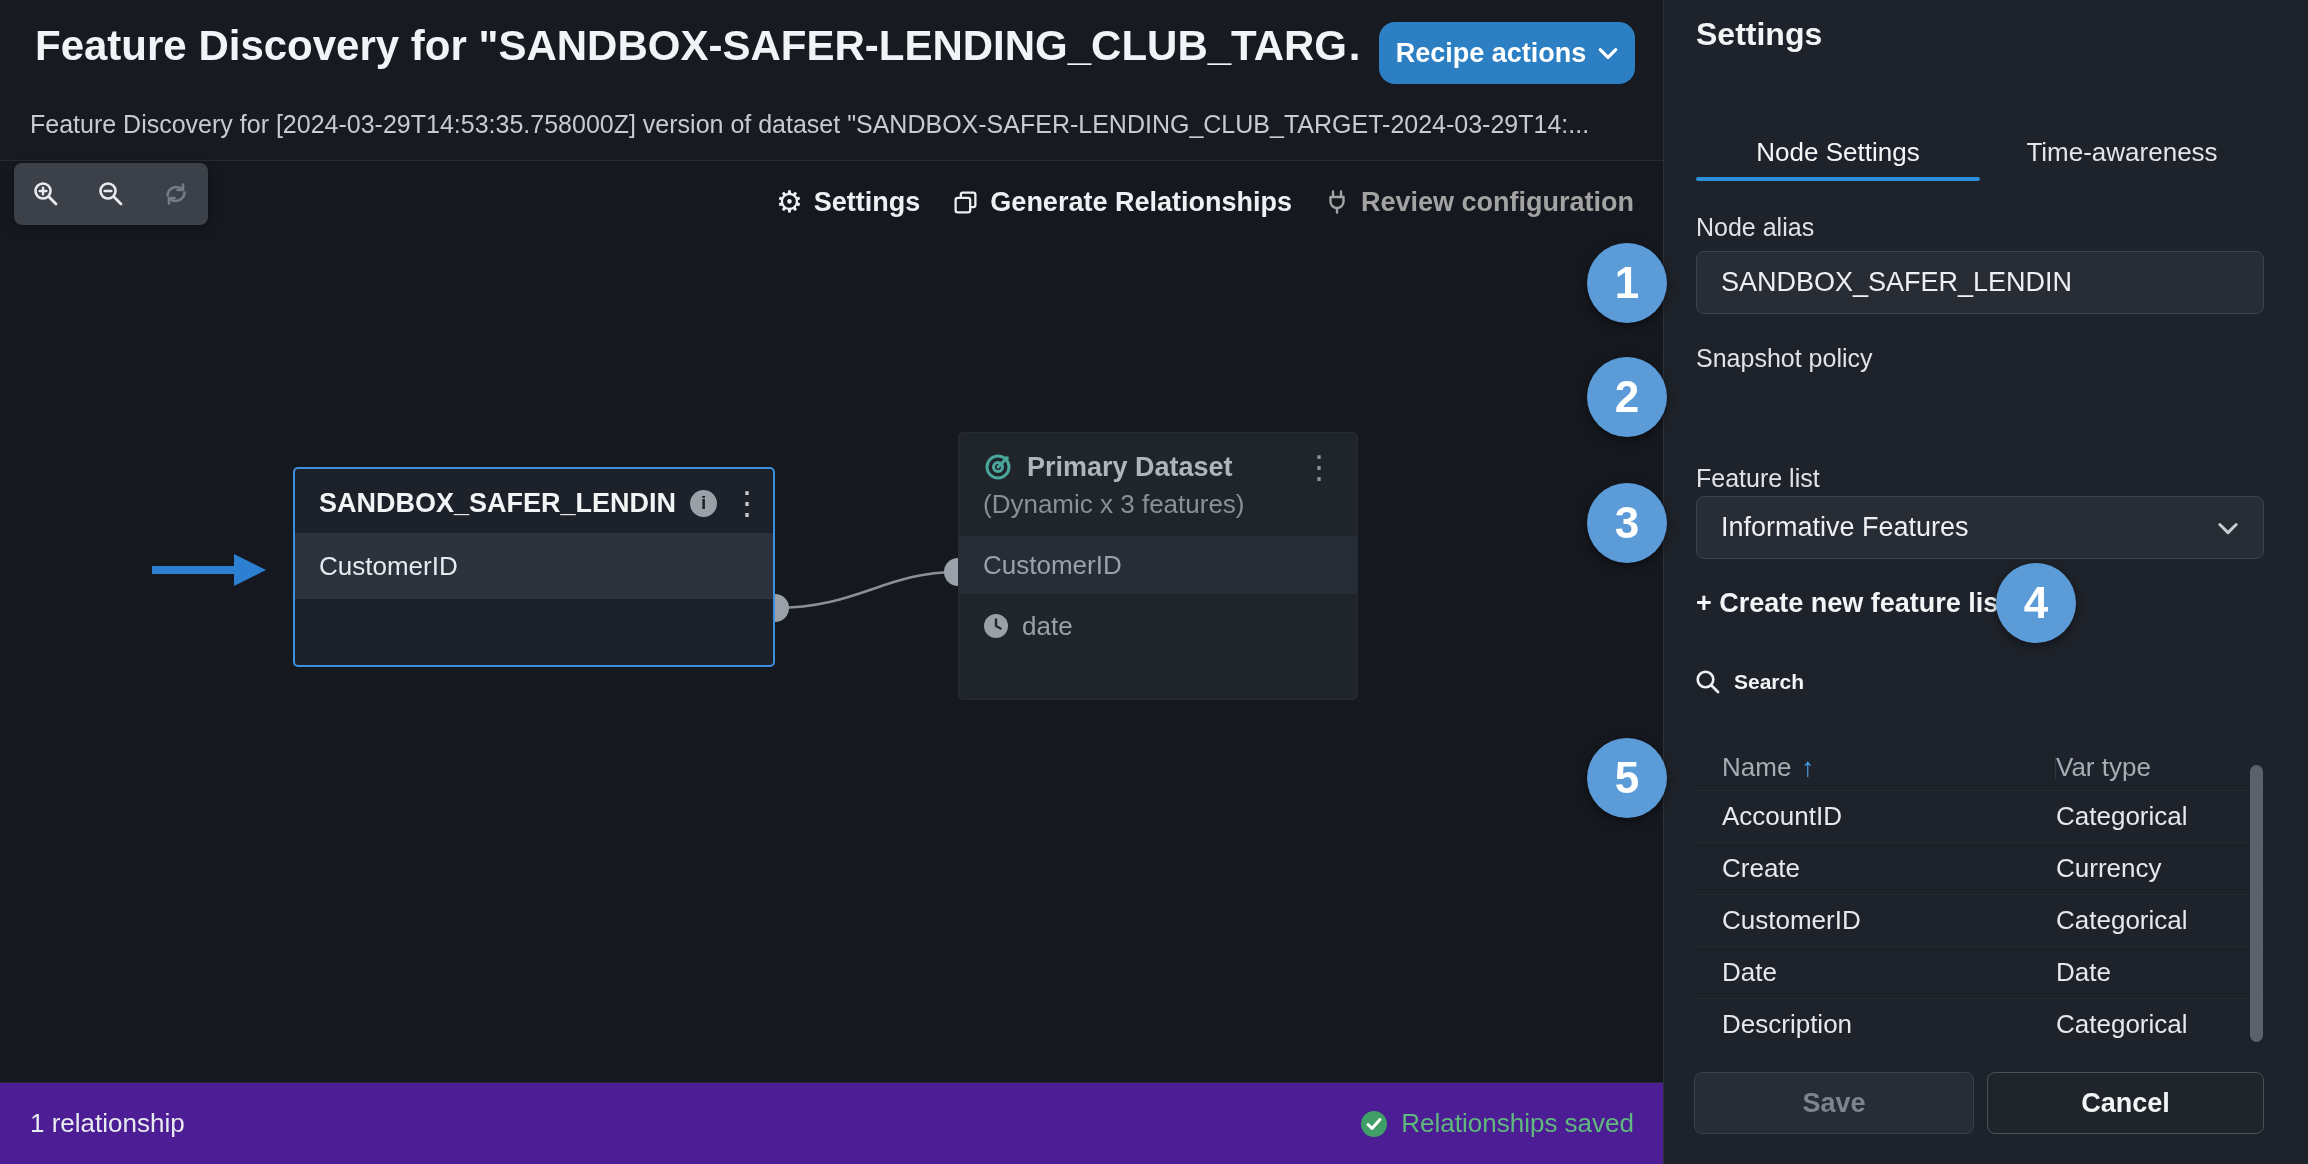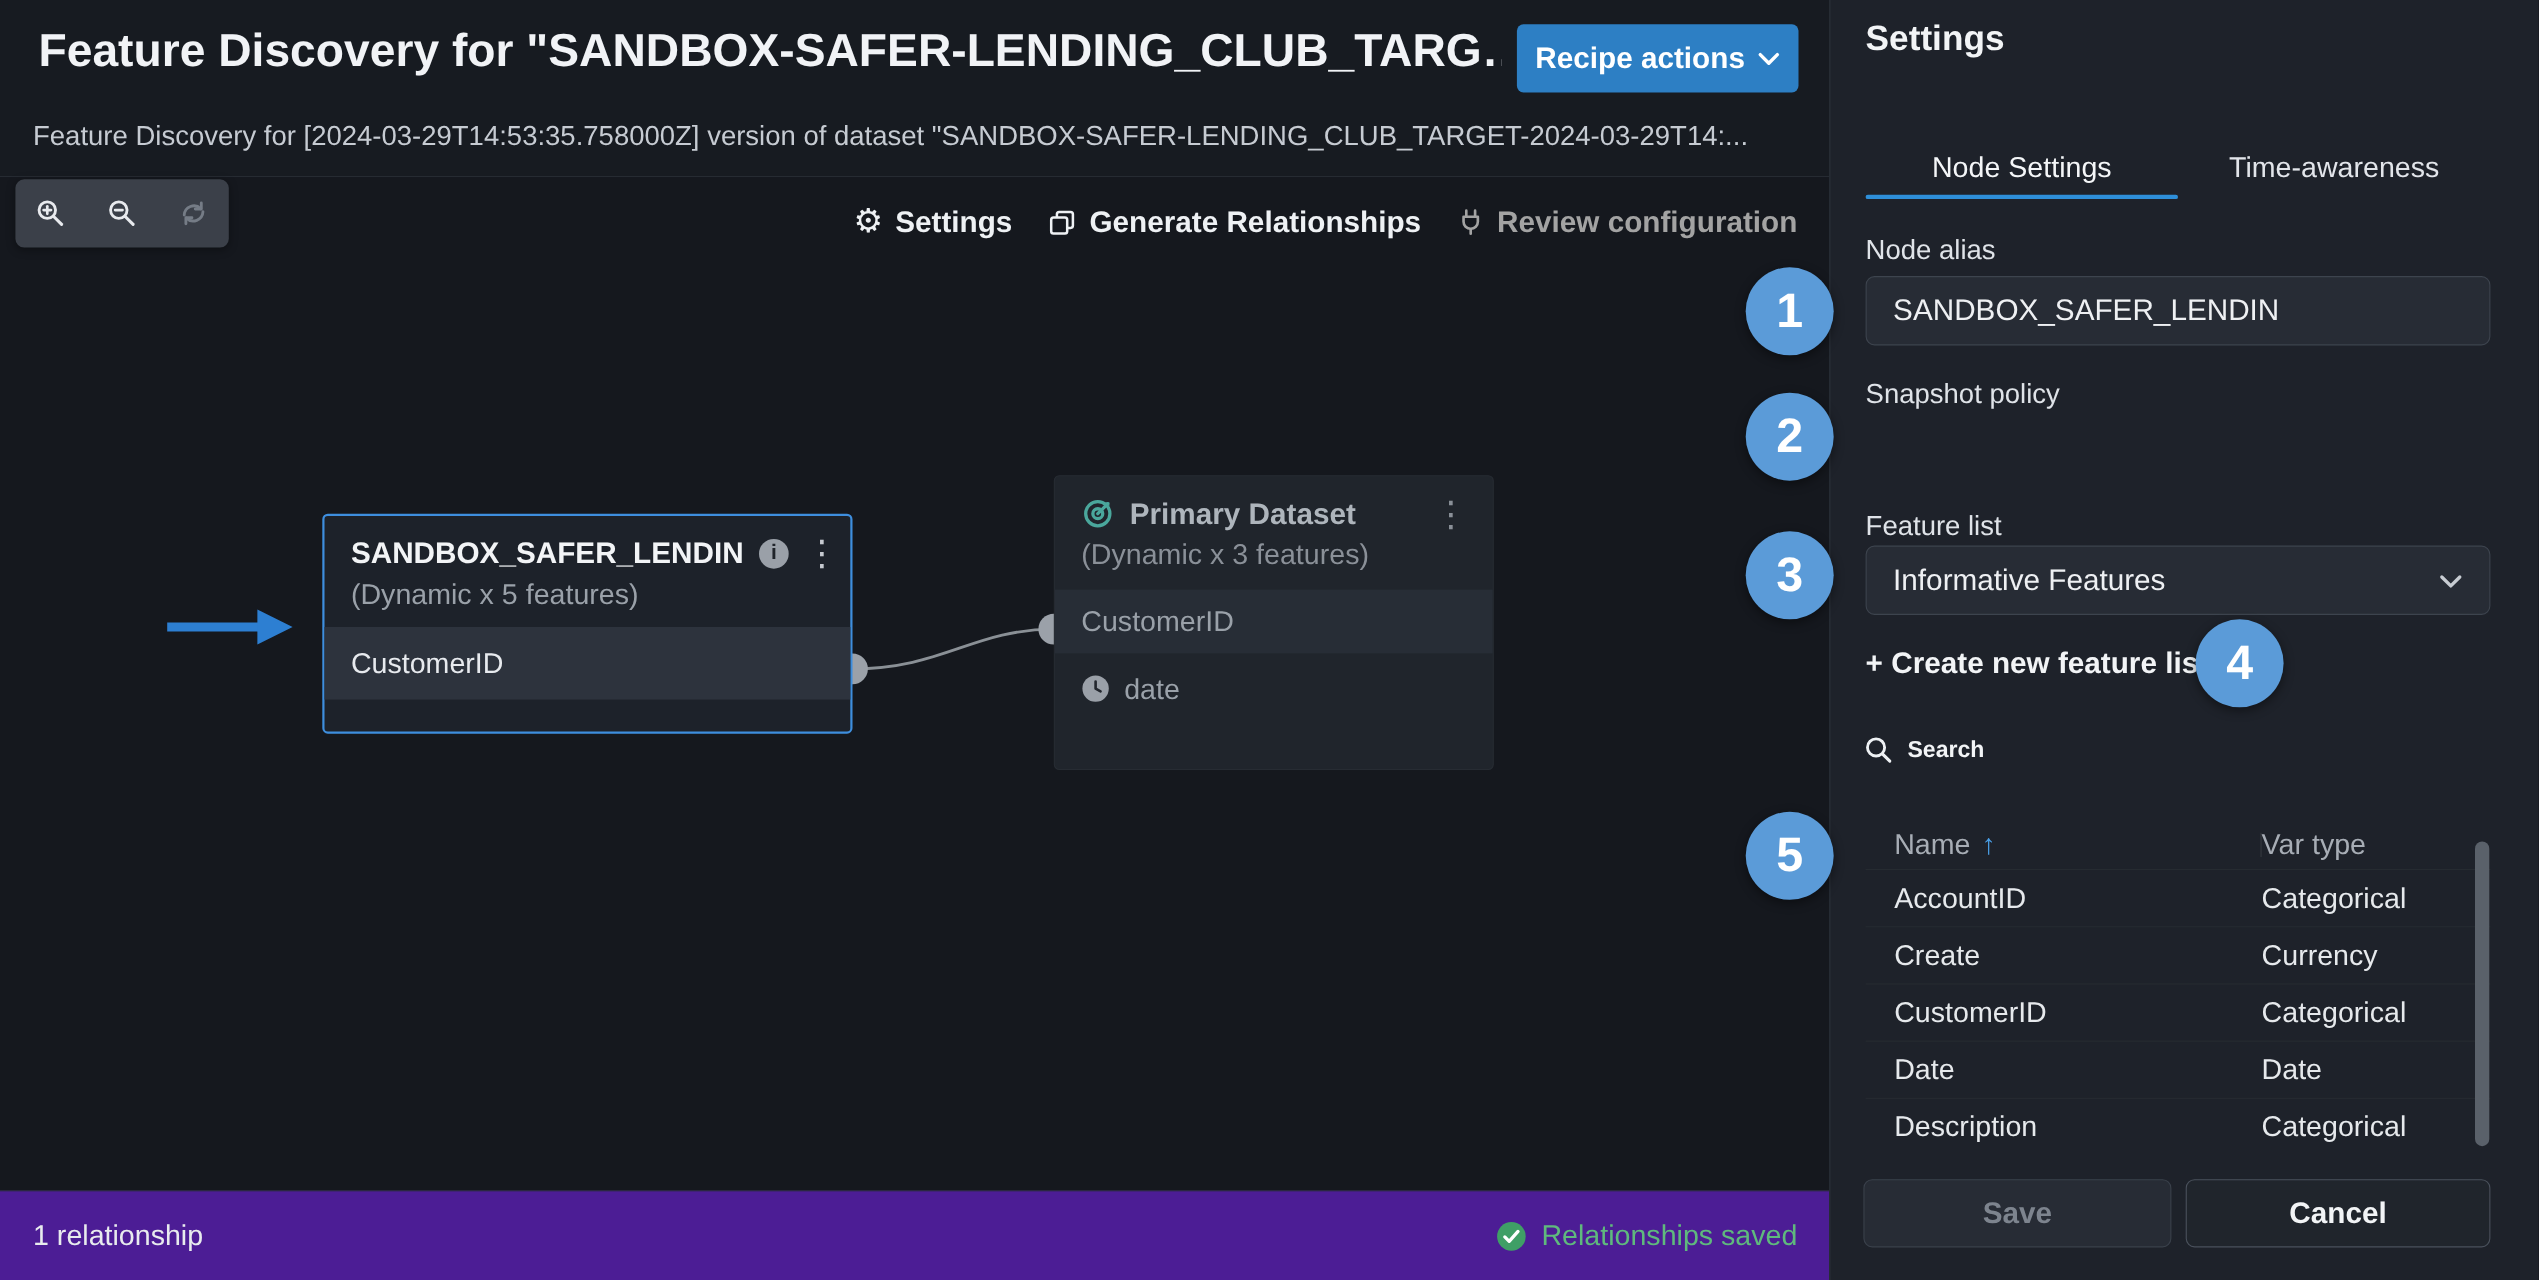--- a/index.html
+++ b/index.html
@@ -20,21 +20,21 @@
     position: absolute; left: 0; top: 0; width: 1663px; height: 161px;
     background: #171b21; border-bottom: 1px solid #262b32;
   }
   .page-title {
     position: absolute; left: 35px; top: 22px;
     font-size: 42px; font-weight: bold; color: #f1f3f6;
     white-space: nowrap; max-width: 1330px; overflow: hidden;
   }
   .recipe-btn {
     position: absolute; left: 1379px; top: 22px; width: 256px; height: 62px;
-    background: #2d7fc4; border: none; border-radius: 6px;
+    background: #2d7fc4; border: none; border-radius: 16px;
     color: #fff; font-family: inherit; font-size: 27px; font-weight: bold;
     display: flex; align-items: center; justify-content: center; gap: 12px;
     cursor: pointer;
   }
   .page-subtitle {
     position: absolute; left: 30px; top: 110px;
     font-size: 25px; color: #c6cbd2; white-space: nowrap;
   }
 
   
@@ -246,21 +246,20 @@
       </div>
     </div>
 
     <div class="node node-secondary">
       <div class="node-head">
         <div class="node-title-row">
           <span class="node-title">SANDBOX_SAFER_LENDIN</span>
           <span class="info-badge">i</span>
           <span class="kebab">⋮</span>
         </div>
-        <div class="node-sub">(Dynamic x 5 features)</div>
       </div>
       <div class="feature-row">
         <span>CustomerID</span>
       </div>
     </div>
 
     <div class="node node-primary">
       <div class="node-head">
         <div class="node-title-row">
           <svg width="30" height="30" viewBox="0 0 30 30" style="flex:none;">

